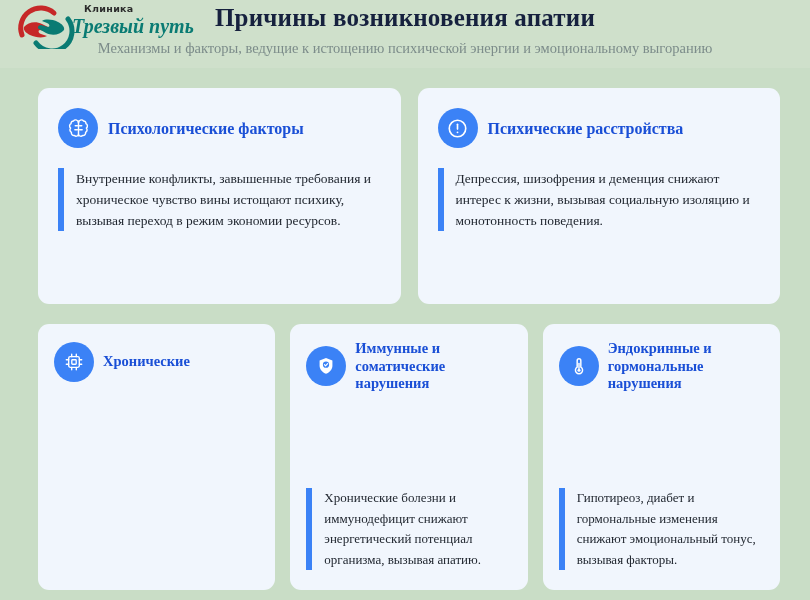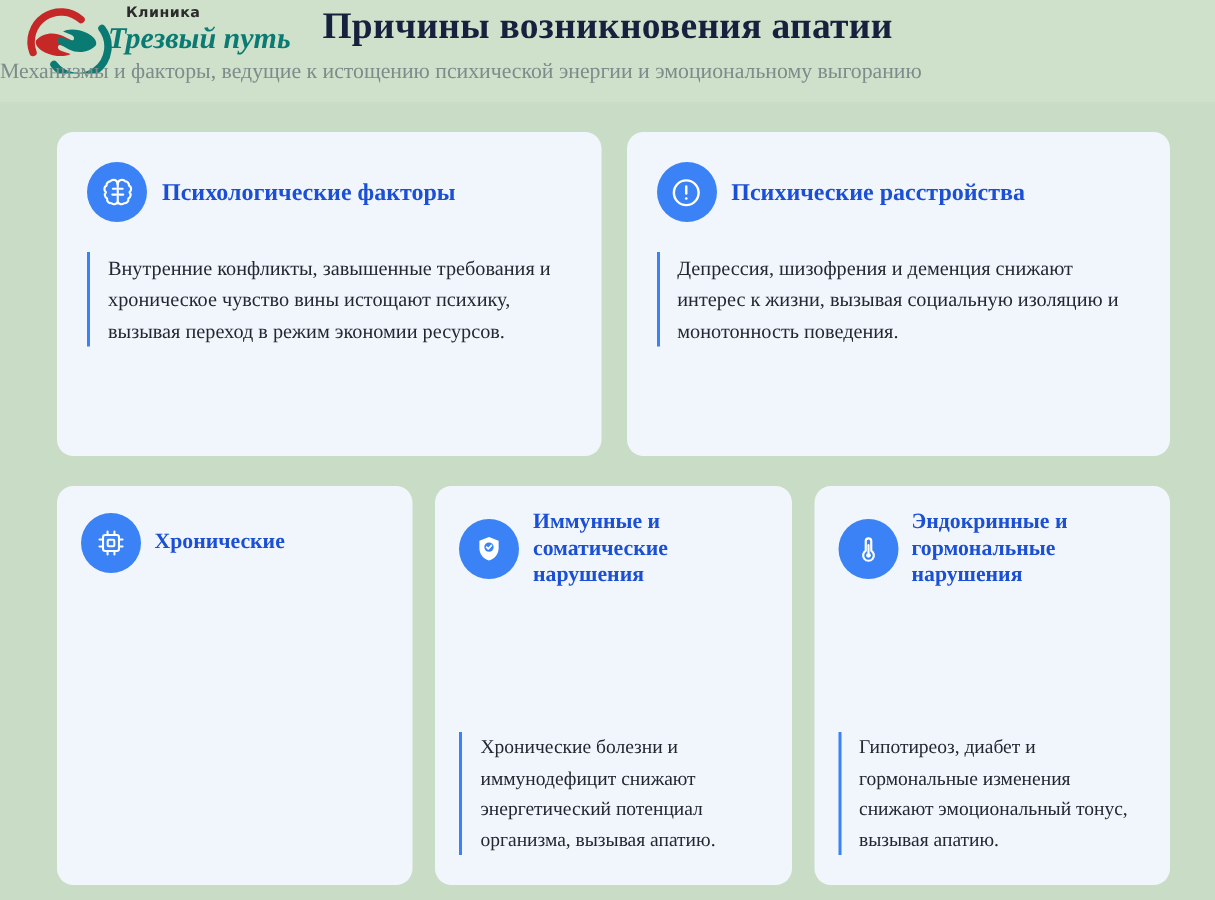--- a/index.html
+++ b/index.html
@@ -78,20 +78,21 @@
     font-weight: bold;
     font-size: 25px;
     color: #16213e;
     letter-spacing: 0.2px;
   }
   .subtitle {
     position: absolute;
     left: 0;
     top: 40px;
     width: 810px;
+    text-align: center;
     font-family: "Liberation Serif", "DejaVu Serif", serif;
     font-size: 14.5px;
     color: #7c8c8a;
   }
 
   
   .row {
     position: absolute;
     display: flex;
     box-sizing: border-box;
@@ -147,21 +148,21 @@
     font-family: "Liberation Serif", "DejaVu Serif", serif;
     font-weight: bold;
     font-size: 16px;
     line-height: 19px;
     color: #1a4fd6;
   }
   .row-bottom .card-title { font-size: 14.5px; line-height: 17.5px; }
 
   .card-body {
     margin-top: auto;
-    border-left: 2px solid #3b82f6;
+    border-left: 6px solid #3b82f6;
     padding-left: 12px;
     font-family: "Liberation Serif", "DejaVu Serif", serif;
     font-size: 13.5px;
     line-height: 21px;
     color: #222831;
   }
   .row-top .card-body { margin-top: 18px; margin-bottom: auto; }
   .row-bottom .card-body { font-size: 13px; line-height: 20.5px; margin-bottom: 6px; }
 </style>
 </head>
@@ -258,18 +259,18 @@
       <div class="card-head">
         <div class="icon-circle">
           <svg width="22" height="22" viewBox="0 0 24 24" fill="none" stroke="#ffffff" stroke-width="1.6" stroke-linecap="round" stroke-linejoin="round">
             <path d="M12 4.2a2 2 0 0 1 2 2v7.1a3.9 3.9 0 1 1-4 0V6.2a2 2 0 0 1 2-2z"></path>
             <path d="M12 9.2v5.6" stroke-width="1.6"></path>
             <circle cx="12" cy="16.6" r="1.7" fill="#ffffff" stroke="none"></circle>
           </svg>
         </div>
         <div class="card-title">Эндокринные и гормональные нарушения</div>
       </div>
-      <div class="card-body">Гипотиреоз, диабет и гормональные изменения снижают эмоциональный тонус, вызывая апатию.</div>
+      <div class="card-body">Гипотиреоз, диабет и гормональные изменения снижают эмоциональный тонус, вызывая факторы.</div>
     </div>
 
   </div>
 
 </div>
 
 </body></html>

